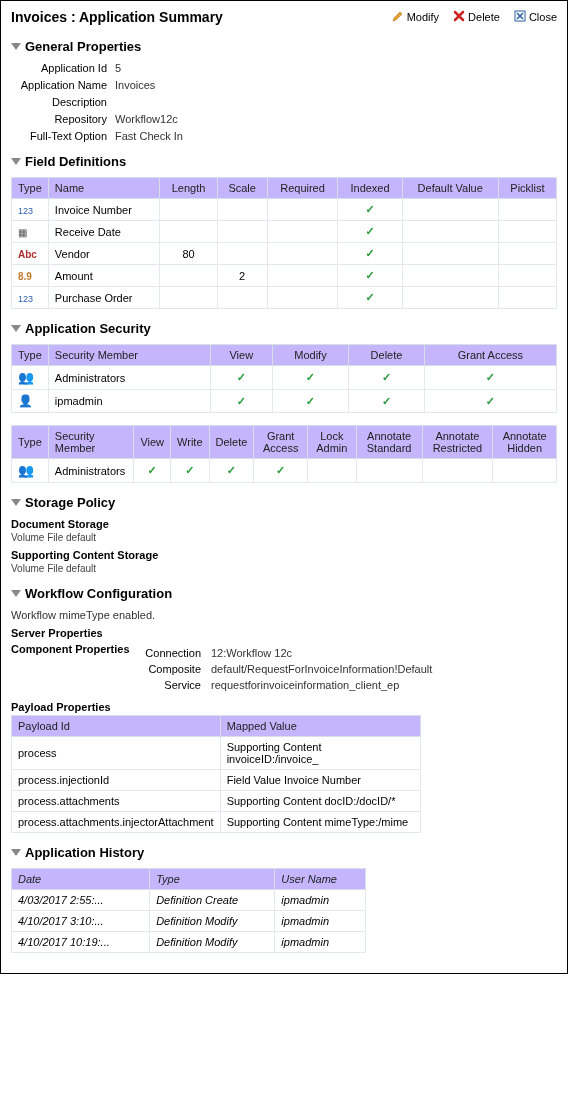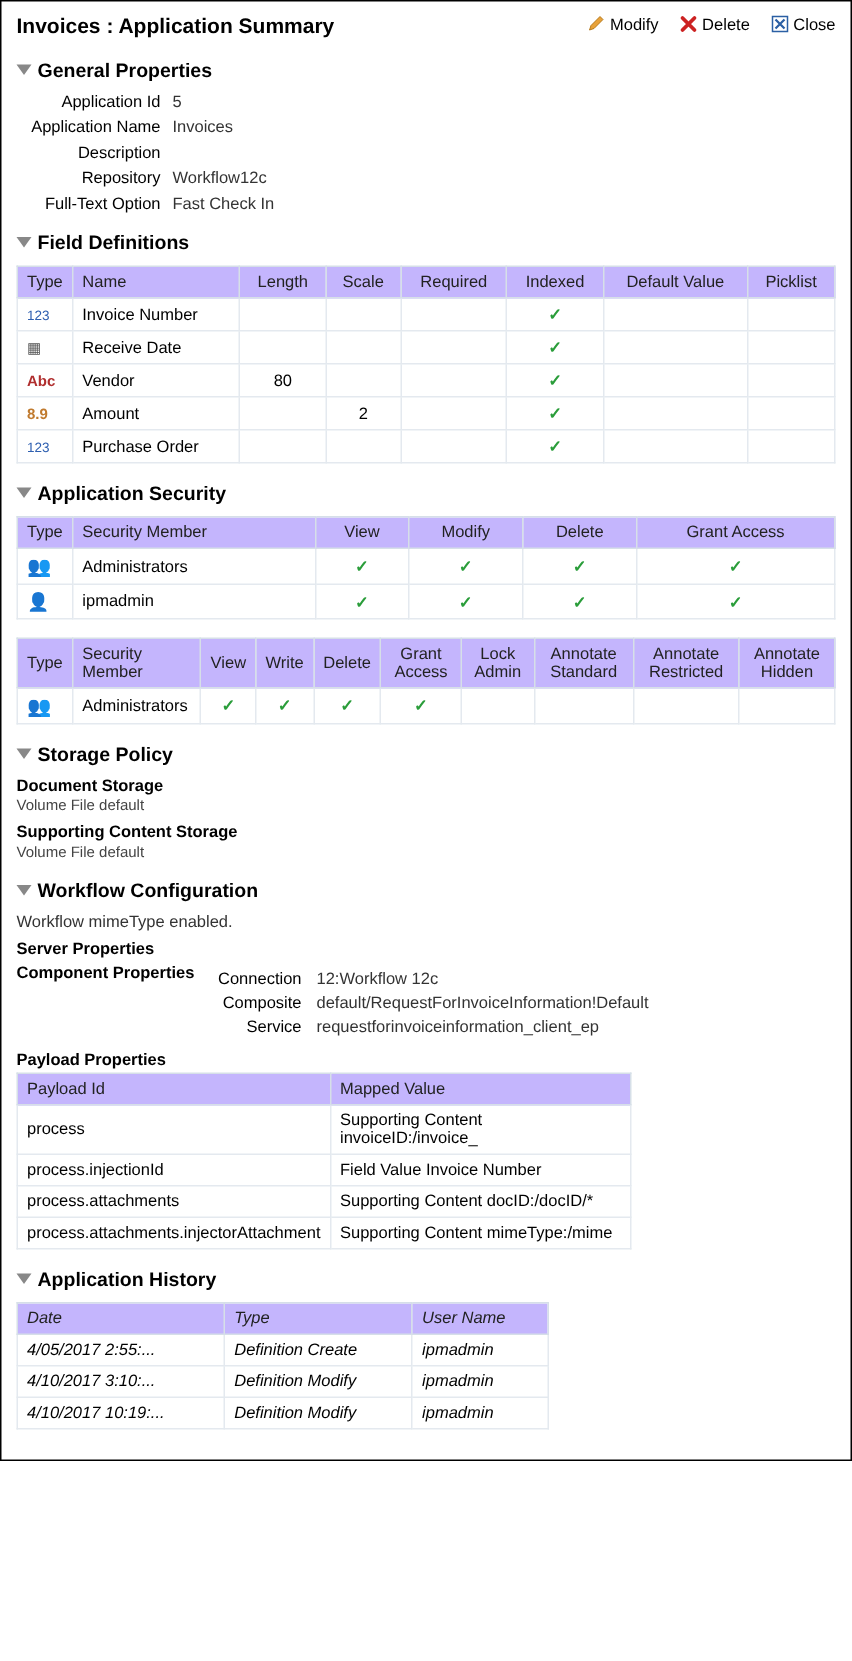--- a/index.html
+++ b/index.html
@@ -315,21 +315,21 @@
     <table style="width:65%;font-style:italic;">
       <thead>
           <tr>
         <th class="left">Date</th>
         <th class="left">Type</th>
         <th class="left">User Name</th>
       </tr>
         </thead>
       <tbody>
         <tr>
-            <td class="left">4/05/2017 2:55:...</td>
+            <td class="left">4/03/2017 2:55:...</td>
             <td class="left">Definition Create</td>
             <td class="left">ipmadmin</td>
           </tr>
         <tr>
             <td class="left">4/10/2017 3:10:...</td>
             <td class="left">Definition Modify</td>
             <td class="left">ipmadmin</td>
           </tr>
         <tr>
             <td class="left">4/10/2017 10:19:...</td>

